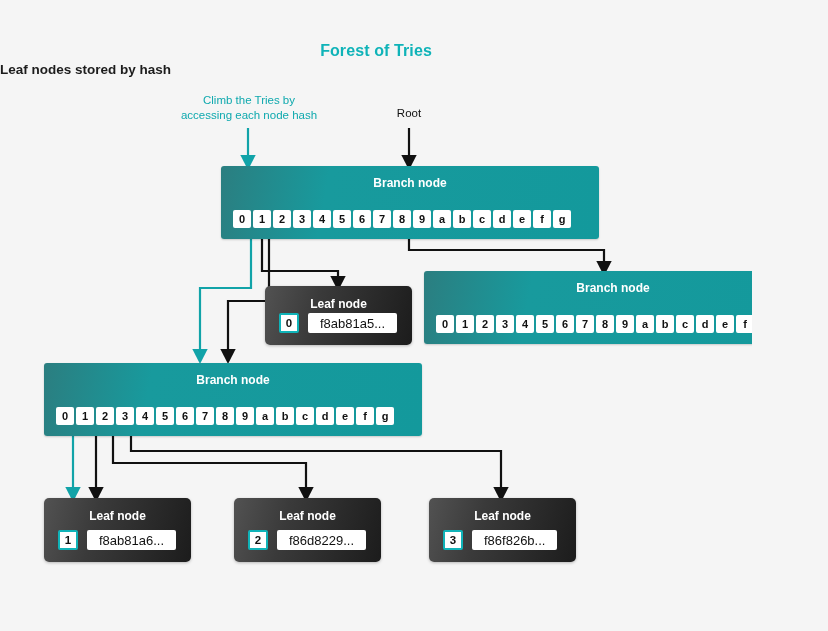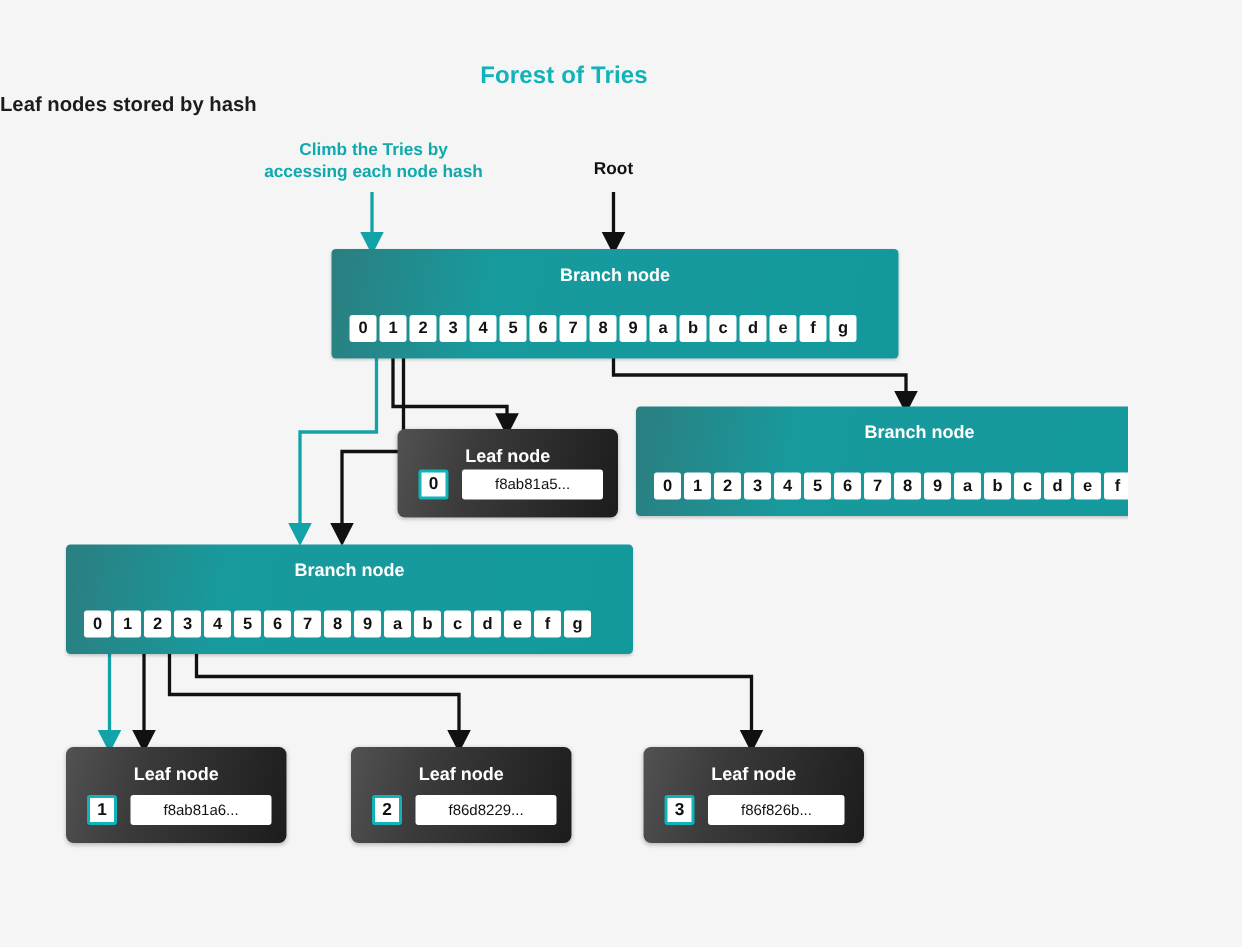--- a/index.html
+++ b/index.html
@@ -40,21 +40,21 @@
     text-align: left;
     font-size: 13.5px;
     font-weight: bold;
     color: #1c1c1c;
   }
 
   
   .annot {
     position: absolute;
     font-size: 11.5px;
-    font-weight: bold;
+    font-weight: normal;
     line-height: 15px;
     text-align: center;
     white-space: pre-line;
   }
   .annot.teal { color: #0fa9ae; }
   .annot.dark { color: #111111; text-align: center; }
 
   
   .branch {
     position: absolute;
@@ -128,25 +128,25 @@
     display: flex;
     align-items: center;
     justify-content: center;
     box-sizing: border-box;
   }
   .lval {
     height: 20px;
     background: #ffffff;
     border-radius: 2px;
     color: #111111;
-    font-size: 10px;
+    font-size: 13px;
     display: flex;
     align-items: center;
     justify-content: center;
-    padding: 0 22px;
+    padding: 0 12px;
     min-width: 76px;
     box-sizing: border-box;
     text-align: center;
   }
 </style>
 </head>
 <body>
 
 <div id="canvas">
 

